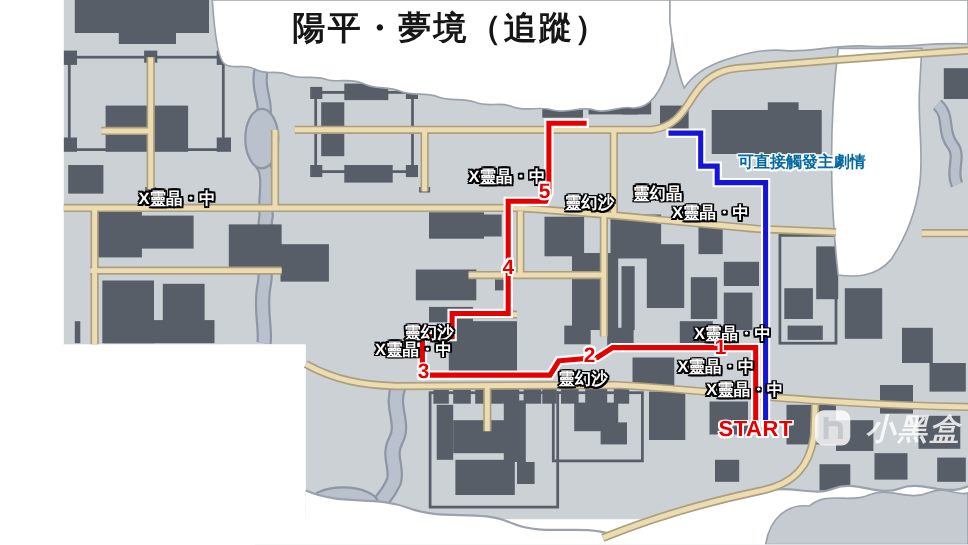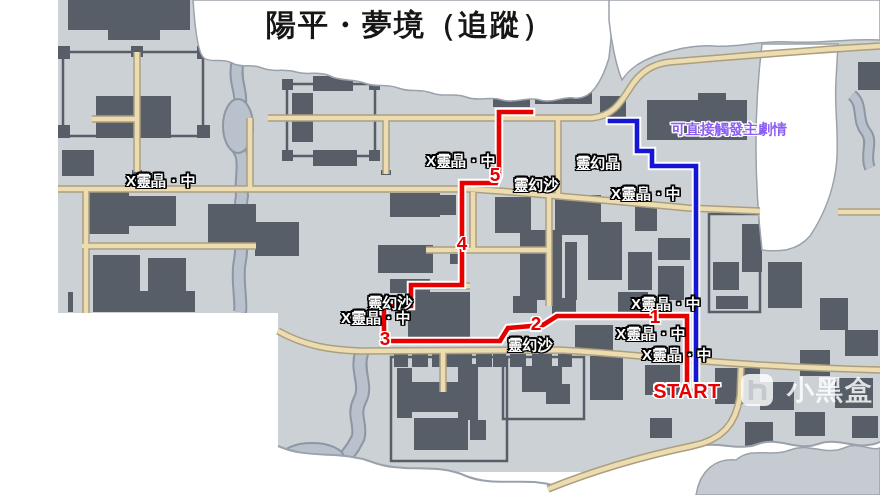--- a/index.html
+++ b/index.html
@@ -11,25 +11,25 @@
               letter-spacing:2px;white-space:nowrap;}
   .map-label{position:absolute;transform:translate(-50%,-50%);font-size:15px;font-weight:bold;color:#fff;
              white-space:nowrap;
              text-shadow:-1.5px -1.5px 0 #000,1.5px -1.5px 0 #000,-1.5px 1.5px 0 #000,1.5px 1.5px 0 #000,
                          0 -1.5px 0 #000,0 1.5px 0 #000,-1.5px 0 0 #000,1.5px 0 0 #000;}
   .waypoint{position:absolute;transform:translate(-50%,-50%);font-size:19px;font-weight:bold;color:#e60000;
             white-space:nowrap;
             text-shadow:-1.5px -1.5px 0 #fff,1.5px -1.5px 0 #fff,-1.5px 1.5px 0 #fff,1.5px 1.5px 0 #fff,
                         0 -1.5px 0 #fff,0 1.5px 0 #fff,-1.5px 0 0 #fff,1.5px 0 0 #fff;}
   .waypoint.start{font-size:20px;letter-spacing:.5px;}
-  .annotation{position:absolute;left:671px;top:120px;font-size:14.5px;font-weight:bold;color:#8b5cf6;
+  .annotation{position:absolute;left:671px;top:138px;font-size:14.5px;font-weight:bold;color:#0369a1;
               white-space:nowrap;
               text-shadow:-1.2px -1.2px 0 #fff,1.2px -1.2px 0 #fff,-1.2px 1.2px 0 #fff,1.2px 1.2px 0 #fff,
                           0 -1.2px 0 #fff,0 1.2px 0 #fff,-1.2px 0 0 #fff,1.2px 0 0 #fff;}
-  .watermark{position:absolute;right:6px;bottom:6px;display:flex;align-items:center;gap:13px;}
+  .watermark{position:absolute;right:6px;bottom:6px;display:flex;align-items:flex-start;gap:13px;font-style:italic;}
   .wm-text{font-size:27px;font-weight:bold;color:rgba(255,255,255,.82);letter-spacing:2px;}
 </style>
 </head>
 <body>
 
 <div id="stage">
 
 <svg id="map-svg" width="880" height="495" viewBox="0 0 880 495">
 
   <rect x="57" y="0" width="823" height="472" fill="#ccd1d6"></rect>
@@ -203,21 +203,21 @@
   <div class="watermark">
     <svg width="34" height="34" viewBox="0 0 34 34">
       <rect x="1" y="1" width="32" height="32" rx="8" fill="rgba(255,255,255,0.82)"></rect>
       <path d="M11,7 L11,27 M11,16 C11,12 24,12 24,16 L24,27" fill="none" stroke="#c3c9cf" stroke-width="4.5"></path>
     </svg>
     <span class="wm-text">小黑盒</span>
   </div>
 <div class="map-label" style="left: 161px; top: 181px;">X靈晶・中</div>
       <div class="map-label" style="left: 461px; top: 161px;">X靈晶・中</div>
       <div class="map-label" style="left: 536px; top: 185px;">靈幻沙</div>
-      <div class="map-label" style="left: 598px; top: 163px;">靈幻晶</div>
+      <div class="map-label" style="left: 598px; top: 176px;">靈幻晶</div>
       <div class="map-label" style="left: 646px; top: 194px;">X靈晶・中</div>
       <div class="map-label" style="left: 390px; top: 303px;">靈幻沙</div>
       <div class="map-label" style="left: 376px; top: 318px;">X靈晶・中</div>
       <div class="map-label" style="left: 530px; top: 345px;">靈幻沙</div>
       <div class="map-label" style="left: 666px; top: 304px;">X靈晶・中</div>
       <div class="map-label" style="left: 651px; top: 334px;">X靈晶・中</div>
       <div class="map-label" style="left: 677px; top: 355px;">X靈晶・中</div>
       <div class="waypoint" style="left: 495px; top: 175px;">5</div>
       <div class="waypoint" style="left: 462px; top: 244px;">4</div>
       <div class="waypoint" style="left: 385px; top: 339px;">3</div>

